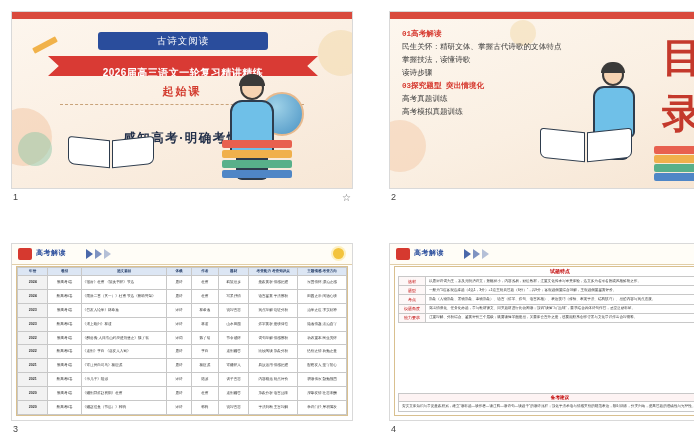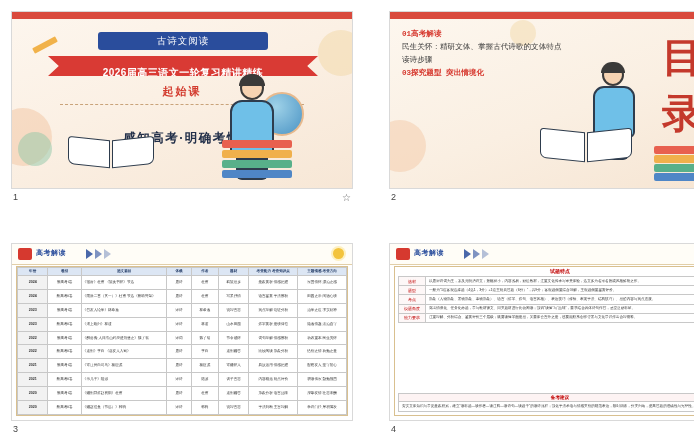--- a/index.html
+++ b/index.html
@@ -151,22 +151,25 @@
 
   <div class="cell">
     <div class="slide s2">
       <div class="topbar"></div>
       <div class="ovl o1"></div>
       <div class="ovl o2"></div>
 
       <div class="list">
         <div class="li red">01高考解读</div>
         <div class="li">民生关怀：精研文体、掌握古代诗歌的文体特点</div>
+        <div class="li">掌握技法，读懂诗歌</div>
         <div class="li">读诗步骤</div>
         <div class="li red">03探究题型 突出情境化</div>
+        <div class="li">高考真题训练</div>
+        <div class="li">高考模拟真题训练</div>
       </div>
 
       <div class="bigch ch1">目</div>
       <div class="bigch ch2">录</div>
 
       <div class="boy">
         <div class="head"></div>
         <div class="hair"></div>
         <div class="body"></div>
         <div class="pants"></div>

